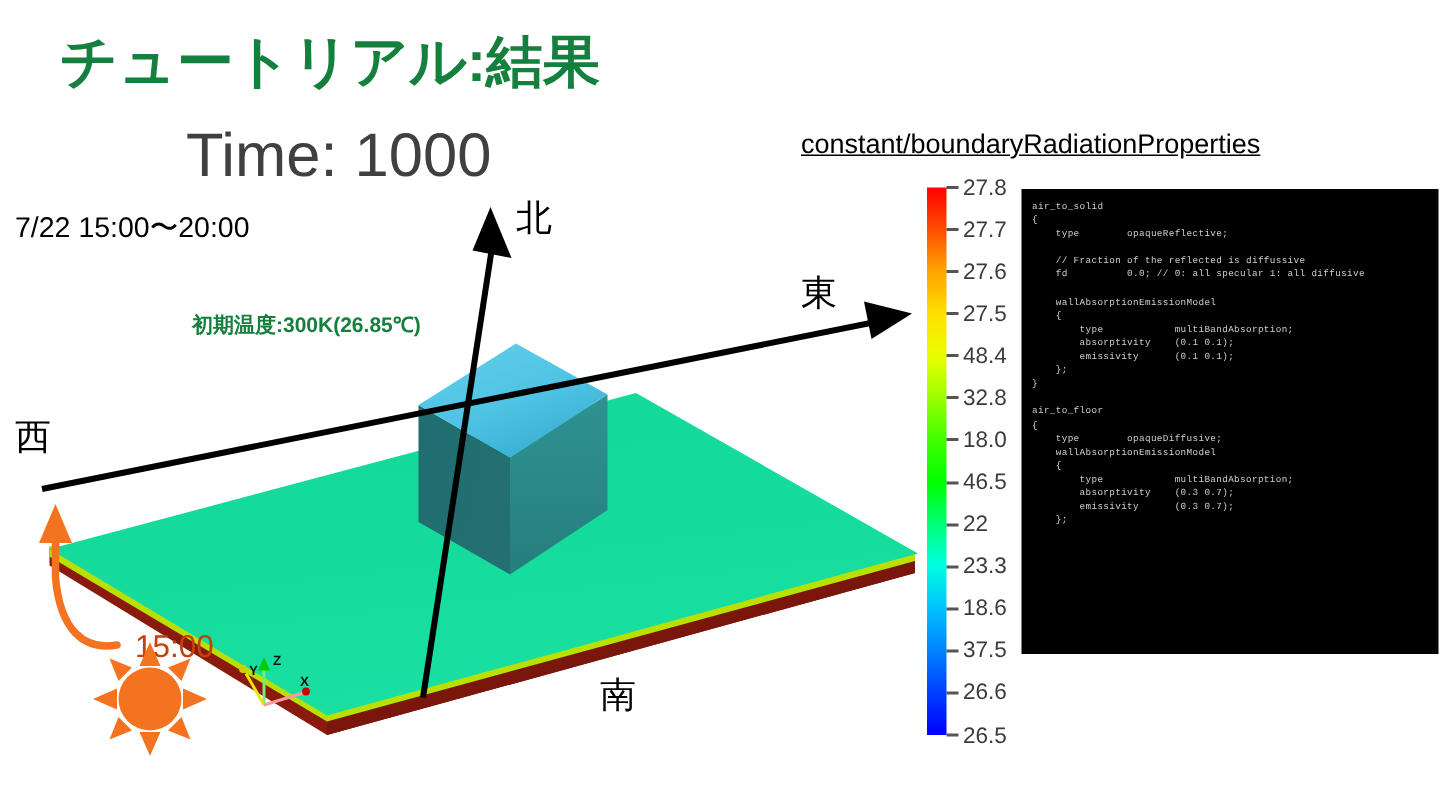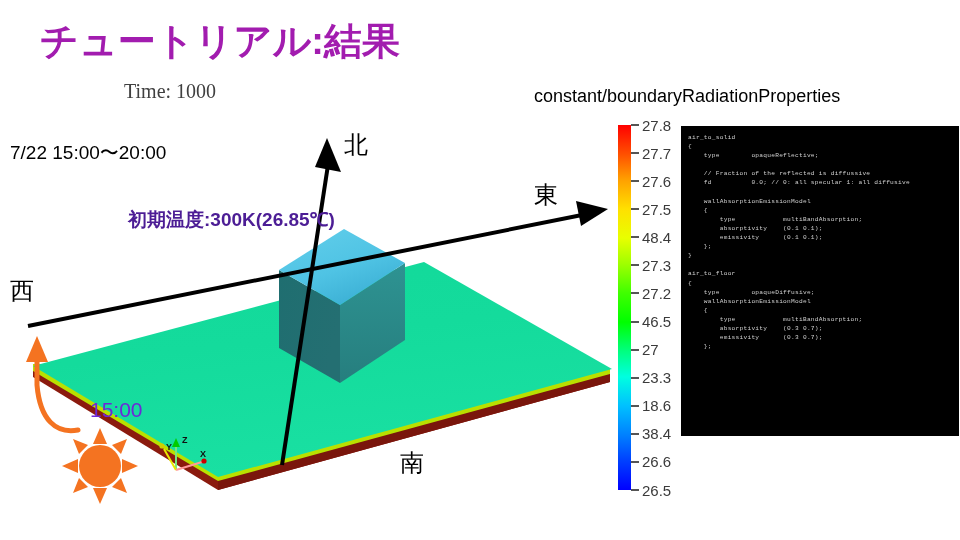--- a/index.html
+++ b/index.html
@@ -16,57 +16,56 @@
     -webkit-font-smoothing: antialiased;
   }
 
   
   #slide-title {
     position: absolute;
     left: 40px;
     top: 16px;
     font-size: 38px;
     font-weight: bold;
-    color: #a21caf;
+    color: #15803d;
     letter-spacing: 0px;
     white-space: nowrap;
   }
 
   
   #time-readout {
     position: absolute;
     left: 124px;
     top: 80px;
-    font-size: 20px;
+    font-size: 41px;
     font-weight: 300;
     color: #404040;
     white-space: nowrap;
-    font-family: Liberation Serif, serif;
   }
 
   
   #sim-note {
     position: absolute;
     left: 10px;
     top: 140px;
     font-size: 19px;
     line-height: 26px;
     color: #000000;
     white-space: nowrap;
   }
   #sim-note div { white-space: nowrap; text-align: right; }
 
   
   #initial-temp-note {
     position: absolute;
     left: 128px;
     top: 206px;
-    font-size: 19px;
+    font-size: 14px;
     font-weight: bold;
-    color: #4c1d95;
+    color: #15803d;
     white-space: nowrap;
     z-index: 40;
     text-align: center;
   }
 
   
   #scene {
     position: absolute;
     left: 0px;
     top: 120px;
@@ -85,23 +84,23 @@
   }
   #compass-north { left: 344px; top: 129px; }
   #compass-east  { left: 534px; top: 179px; }
   #compass-west  { left: 10px;  top: 275px; }
   #compass-south { left: 400px; top: 447px; }
 
   
   #sun-time-label {
     position: absolute;
     left: 90px;
-    top: 398px;
+    top: 420px;
     font-size: 21px;
-    color: #6d28d9;
+    color: #c2410c;
     white-space: nowrap;
   }
   #sun-icon {
     position: absolute;
     left: 62px;
     top: 428px;
     width: 76px;
     height: 76px;
   }
   #sun-arrow {
@@ -171,20 +170,21 @@
   }
 
   
   #code-caption {
     position: absolute;
     left: 534px;
     top: 86px;
     font-size: 18px;
     color: #000000;
     white-space: nowrap;
+    text-decoration: underline;
   }
   #code-panel {
     position: absolute;
     left: 681px;
     top: 126px;
     width: 278px;
     height: 310px;
     background: #000000;
     overflow: hidden;
   }
@@ -327,45 +327,45 @@
     <div class="cb-tick" style="top: 84.2308px;">
       <span class="dash"></span>
       <span class="cb-val">27.5</span>
     </div>
     <div class="cb-tick" style="top: 112.308px;">
       <span class="dash"></span>
       <span class="cb-val">48.4</span>
     </div>
     <div class="cb-tick" style="top: 140.385px;">
       <span class="dash"></span>
-      <span class="cb-val">27.3</span>
+      <span class="cb-val">32.8</span>
     </div>
     <div class="cb-tick" style="top: 168.462px;">
       <span class="dash"></span>
-      <span class="cb-val">27.2</span>
+      <span class="cb-val">18.0</span>
     </div>
     <div class="cb-tick" style="top: 196.538px;">
       <span class="dash"></span>
       <span class="cb-val">46.5</span>
     </div>
     <div class="cb-tick" style="top: 224.615px;">
       <span class="dash"></span>
-      <span class="cb-val">27</span>
+      <span class="cb-val">22</span>
     </div>
     <div class="cb-tick" style="top: 252.692px;">
       <span class="dash"></span>
       <span class="cb-val">23.3</span>
     </div>
     <div class="cb-tick" style="top: 280.769px;">
       <span class="dash"></span>
       <span class="cb-val">18.6</span>
     </div>
     <div class="cb-tick" style="top: 308.846px;">
       <span class="dash"></span>
-      <span class="cb-val">38.4</span>
+      <span class="cb-val">37.5</span>
     </div>
     <div class="cb-tick" style="top: 336.923px;">
       <span class="dash"></span>
       <span class="cb-val">26.6</span>
     </div>
     <div class="cb-tick" style="top: 365px;">
       <span class="dash"></span>
       <span class="cb-val">26.5</span>
     </div>
   </div>

